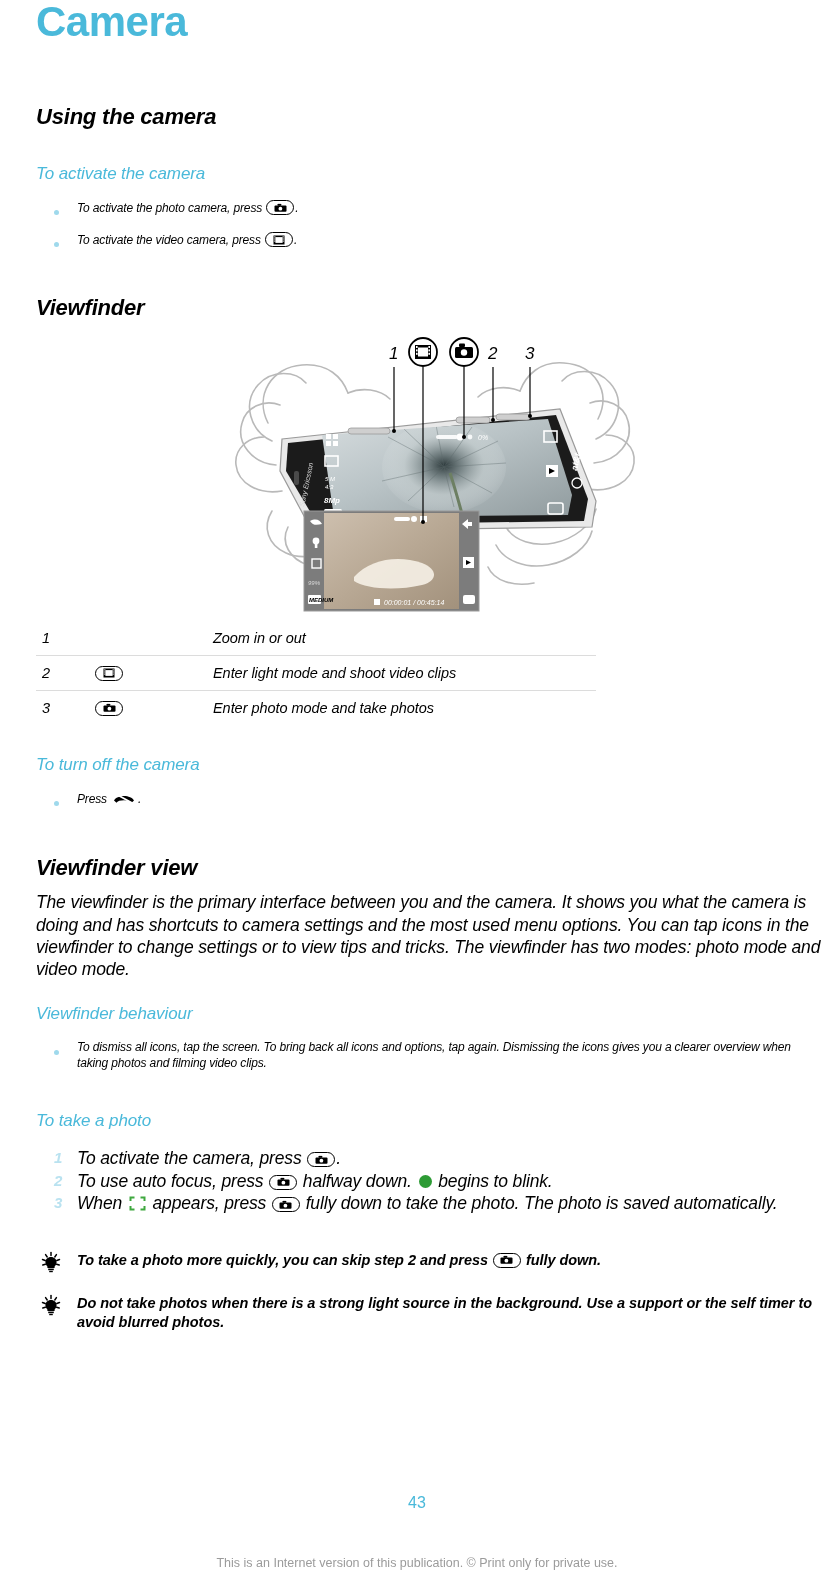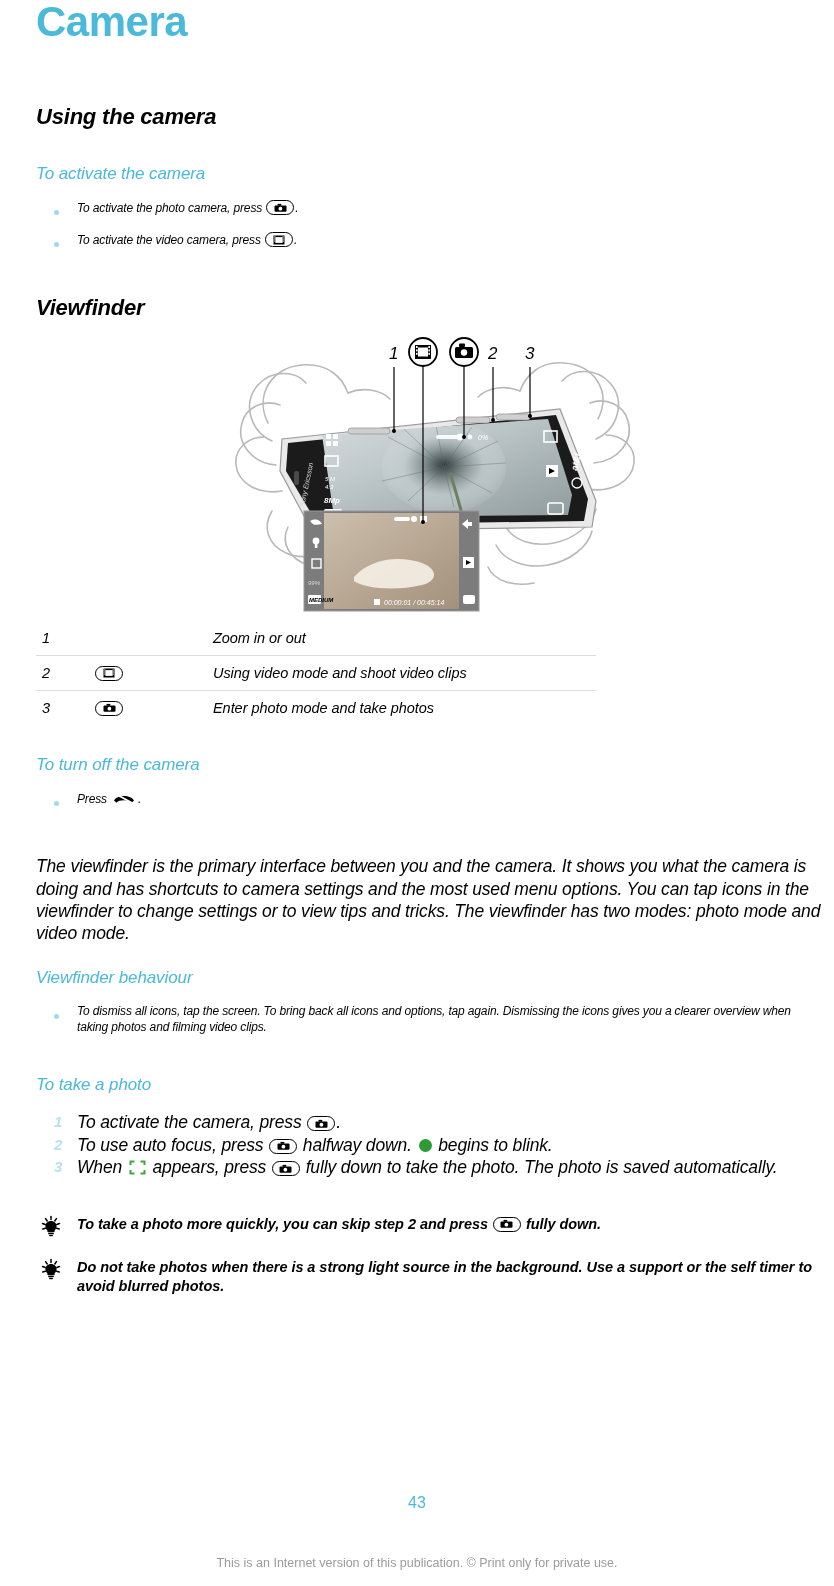--- a/index.html
+++ b/index.html
@@ -440,21 +440,21 @@
                     <rect x="0.5" y="0.5" width="11" height="9" fill="#000"></rect>
                     <rect x="2.4" y="2.1" width="7.2" height="5.8" fill="#fff"></rect>
                     <rect x="1.3" y="1.3" width="1.1" height="1.2" fill="#fff"></rect>
                     <rect x="1.3" y="3.4" width="1.1" height="1.2" fill="#fff"></rect>
                     <rect x="1.3" y="5.5" width="1.1" height="1.2" fill="#fff"></rect>
                     <rect x="9.6" y="1.3" width="1.1" height="1.2" fill="#fff"></rect>
                     <rect x="9.6" y="3.4" width="1.1" height="1.2" fill="#fff"></rect>
                     <rect x="9.6" y="5.5" width="1.1" height="1.2" fill="#fff"></rect>
                   </svg></span></span>
         </td>
-        <td class="desc">Using video mode and shoot video clips</td>
+        <td class="desc">Enter light mode and shoot video clips</td>
       </tr>
       <tr>
         <td class="num">3</td>
         <td class="icn">
           <span class="keycap"><span class="glyph"><svg width="13" height="9" viewBox="0 0 13 9">
                     <rect x="0.5" y="2" width="12" height="6.2" rx="1" fill="#000"></rect>
                     <rect x="3.6" y="0.3" width="3.6" height="2" rx="0.5" fill="#000"></rect>
                     <circle cx="6.4" cy="5.2" r="1.9" fill="#fff"></circle>
                   </svg></span></span>
         </td>
@@ -469,20 +469,21 @@
 
     <ul class="bullets">
       <li><span>Press </span><span class="endcall"><svg width="24" height="14" viewBox="0 0 24 14">
               <path d="M2 9.5 C5 3.5 19 3.5 22 9.5 L19.5 11.8 C18 8.5 6 8.5 4.5 11.8 Z" fill="#000"></path>
               <line x1="3" y1="2.5" x2="21" y2="12.5" stroke="#fff" stroke-width="1.8"></line>
             </svg></span><span>.</span></li>
     </ul>
 
     <div class="sp-30"></div>
 
+    <h2 class="h2">Viewfinder view</h2>
 
     <p class="body">The viewfinder is the primary interface between you and the camera. It shows you what the camera is doing and has shortcuts to camera settings and the most used menu options. You can tap icons in the viewfinder to change settings or to view tips and tricks. The viewfinder has two modes: photo mode and video mode.</p>
 
     <div class="sp-24"></div>
 
     <h3 class="h3">Viewfinder behaviour</h3>
 
     <ul class="bullets">
       <li>To dismiss all icons, tap the screen. To bring back all icons and options, tap again. Dismissing the icons gives you a clearer overview when taking photos and filming video clips.</li>
     </ul>

